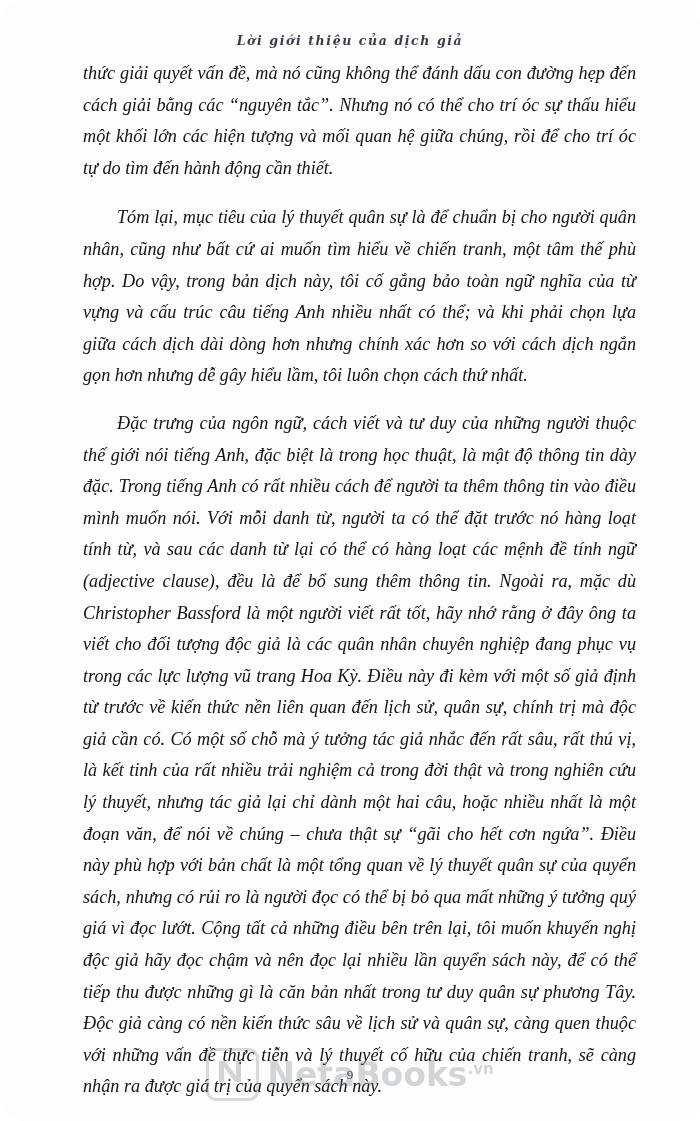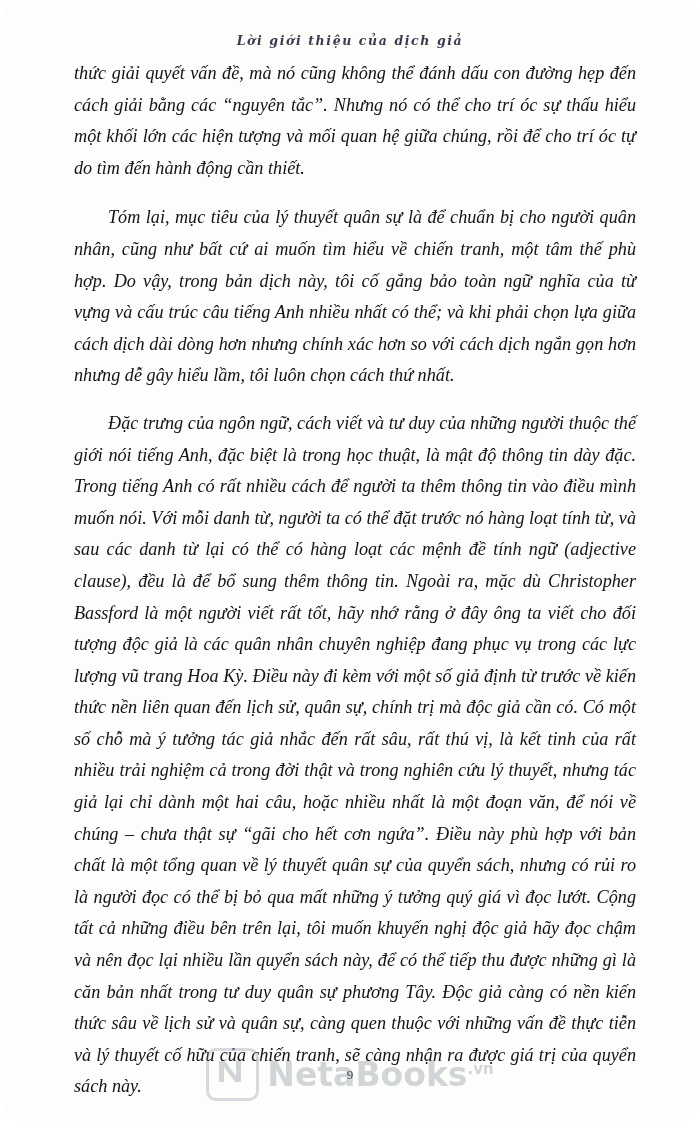--- a/index.html
+++ b/index.html
@@ -38,21 +38,21 @@
   }
 
   .body-text {
     position: absolute;
     top: 58px;
     left: 66px;
     width: 570px;
   }
 
   p {
-    margin: 0 0 3px 8px;
+    margin: 0 0 3px 17px;
     font-family: "Liberation Serif", serif;
     font-size: 18.2px;
     line-height: 31.6px;
     text-align: justify;
     text-justify: inter-word;
     font-style: italic;
     color: #121218;
   }
 
   p.indent {

